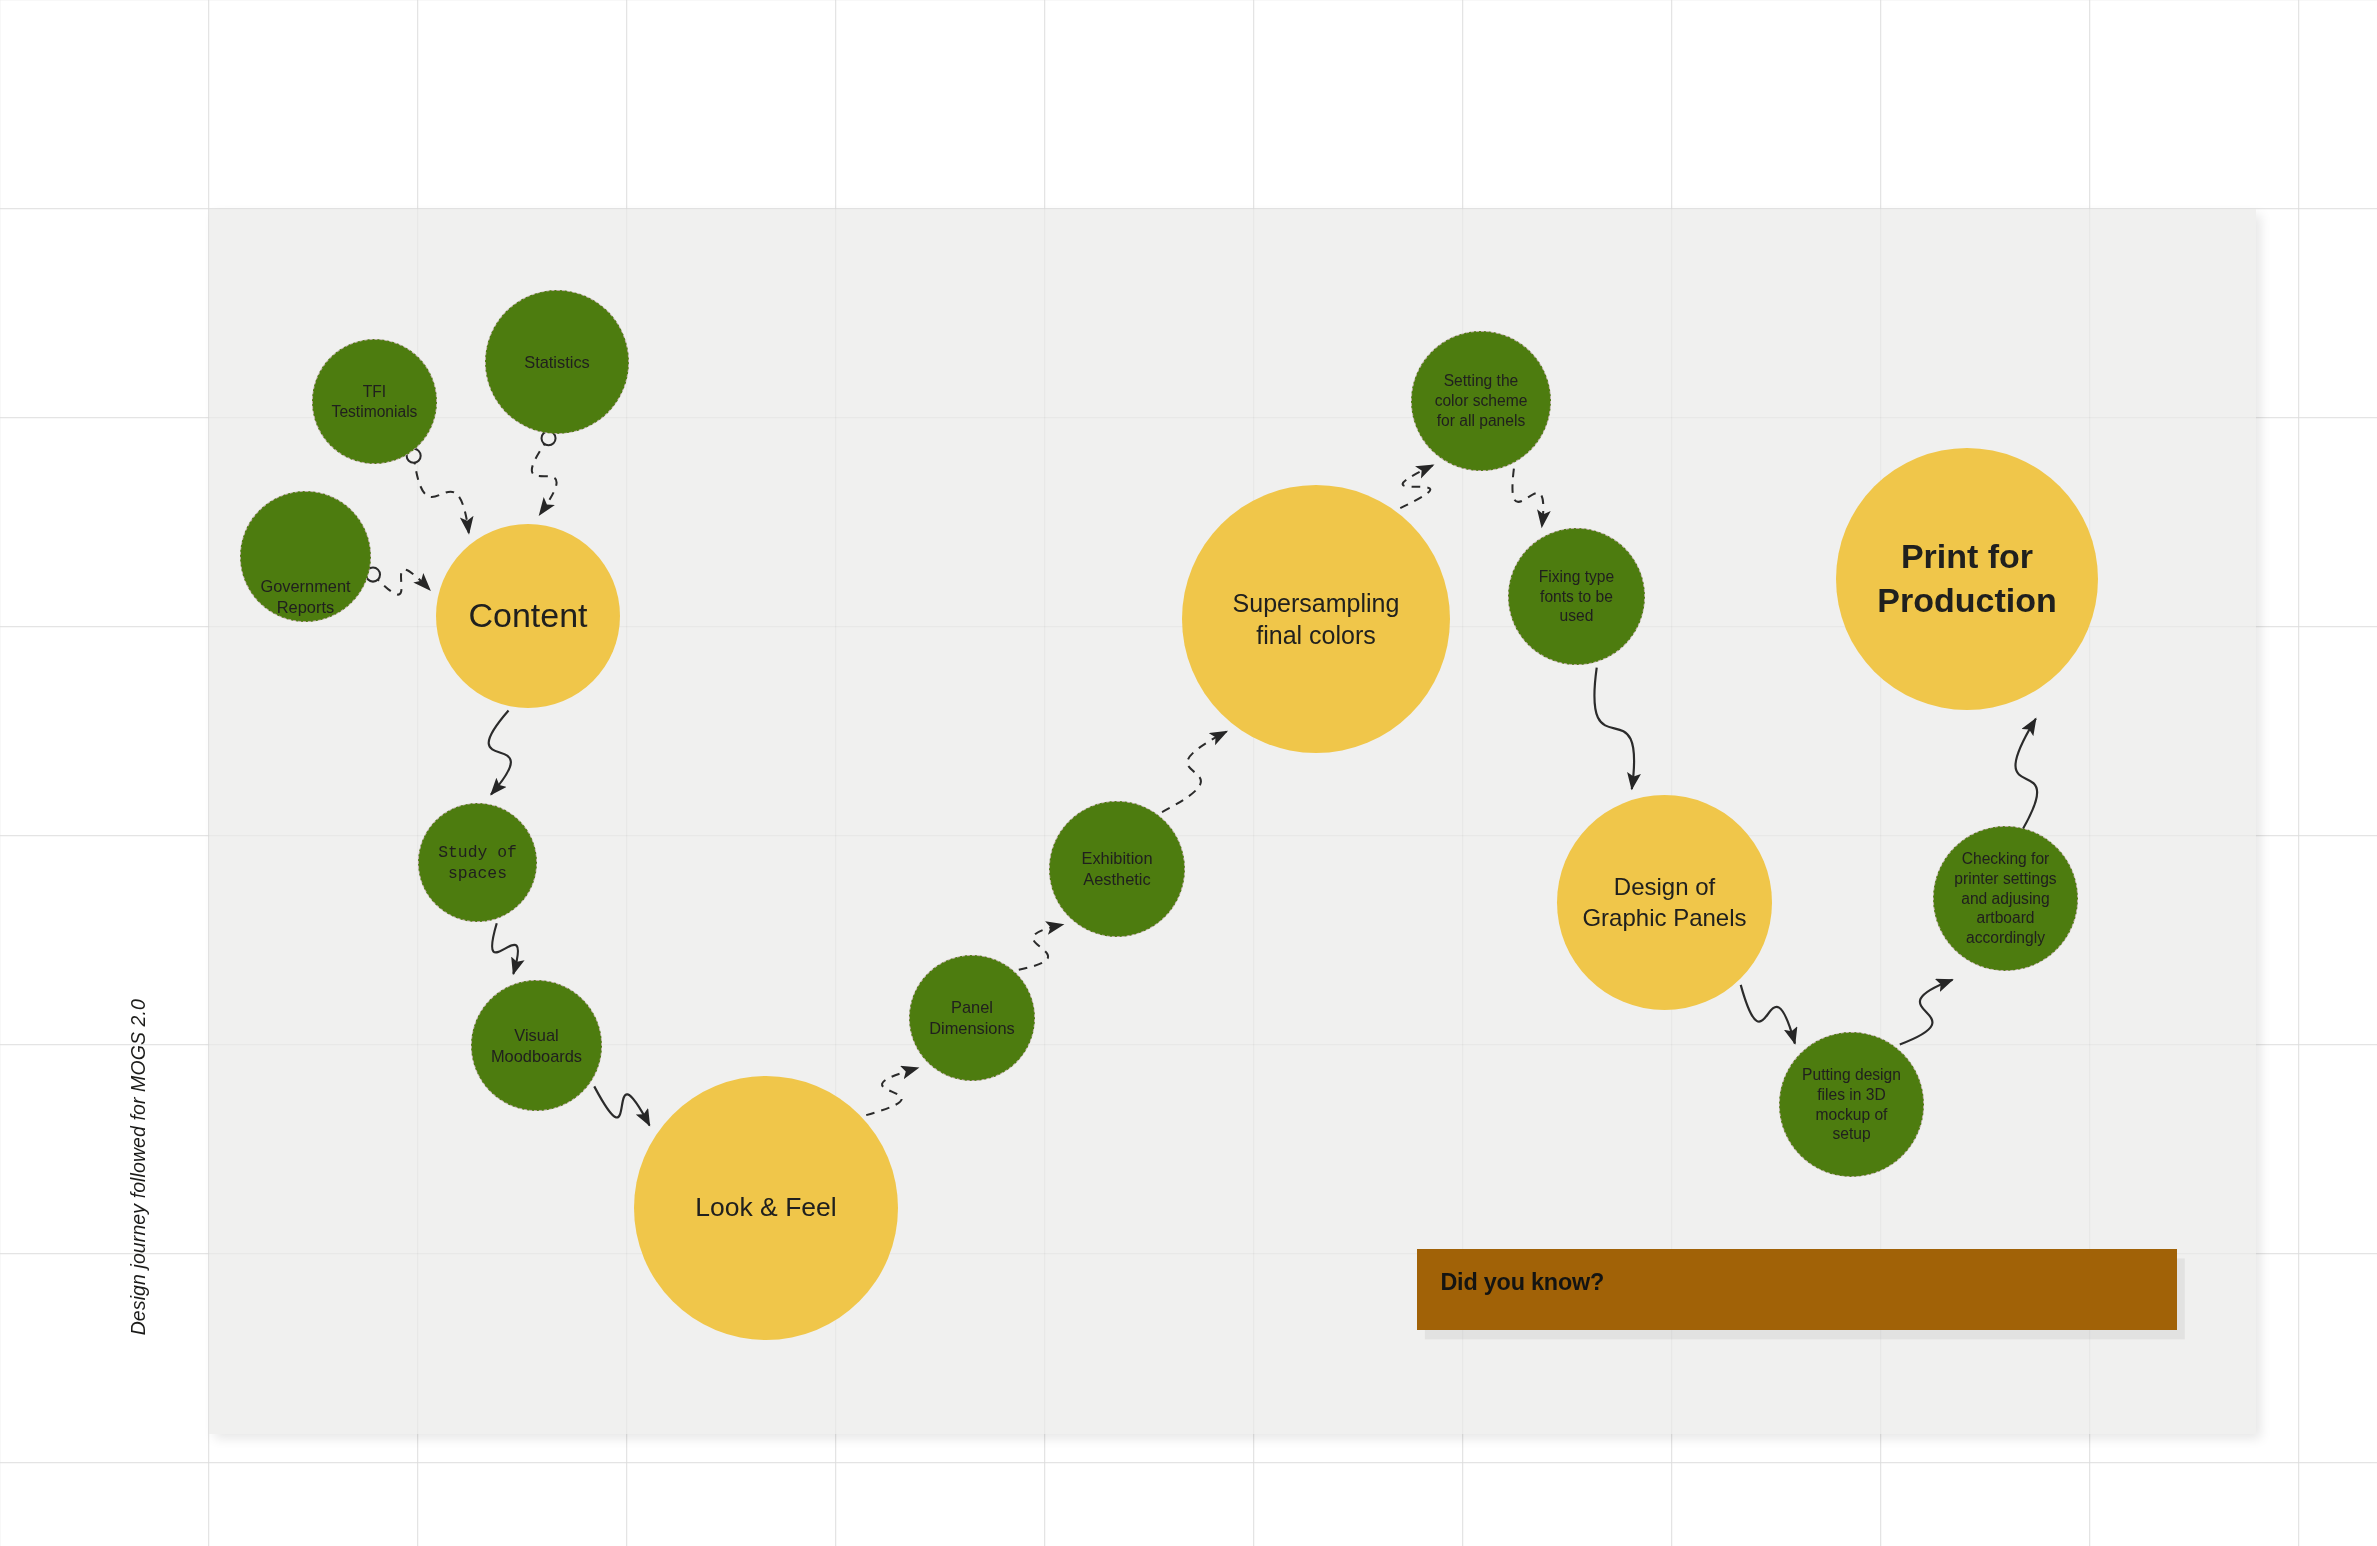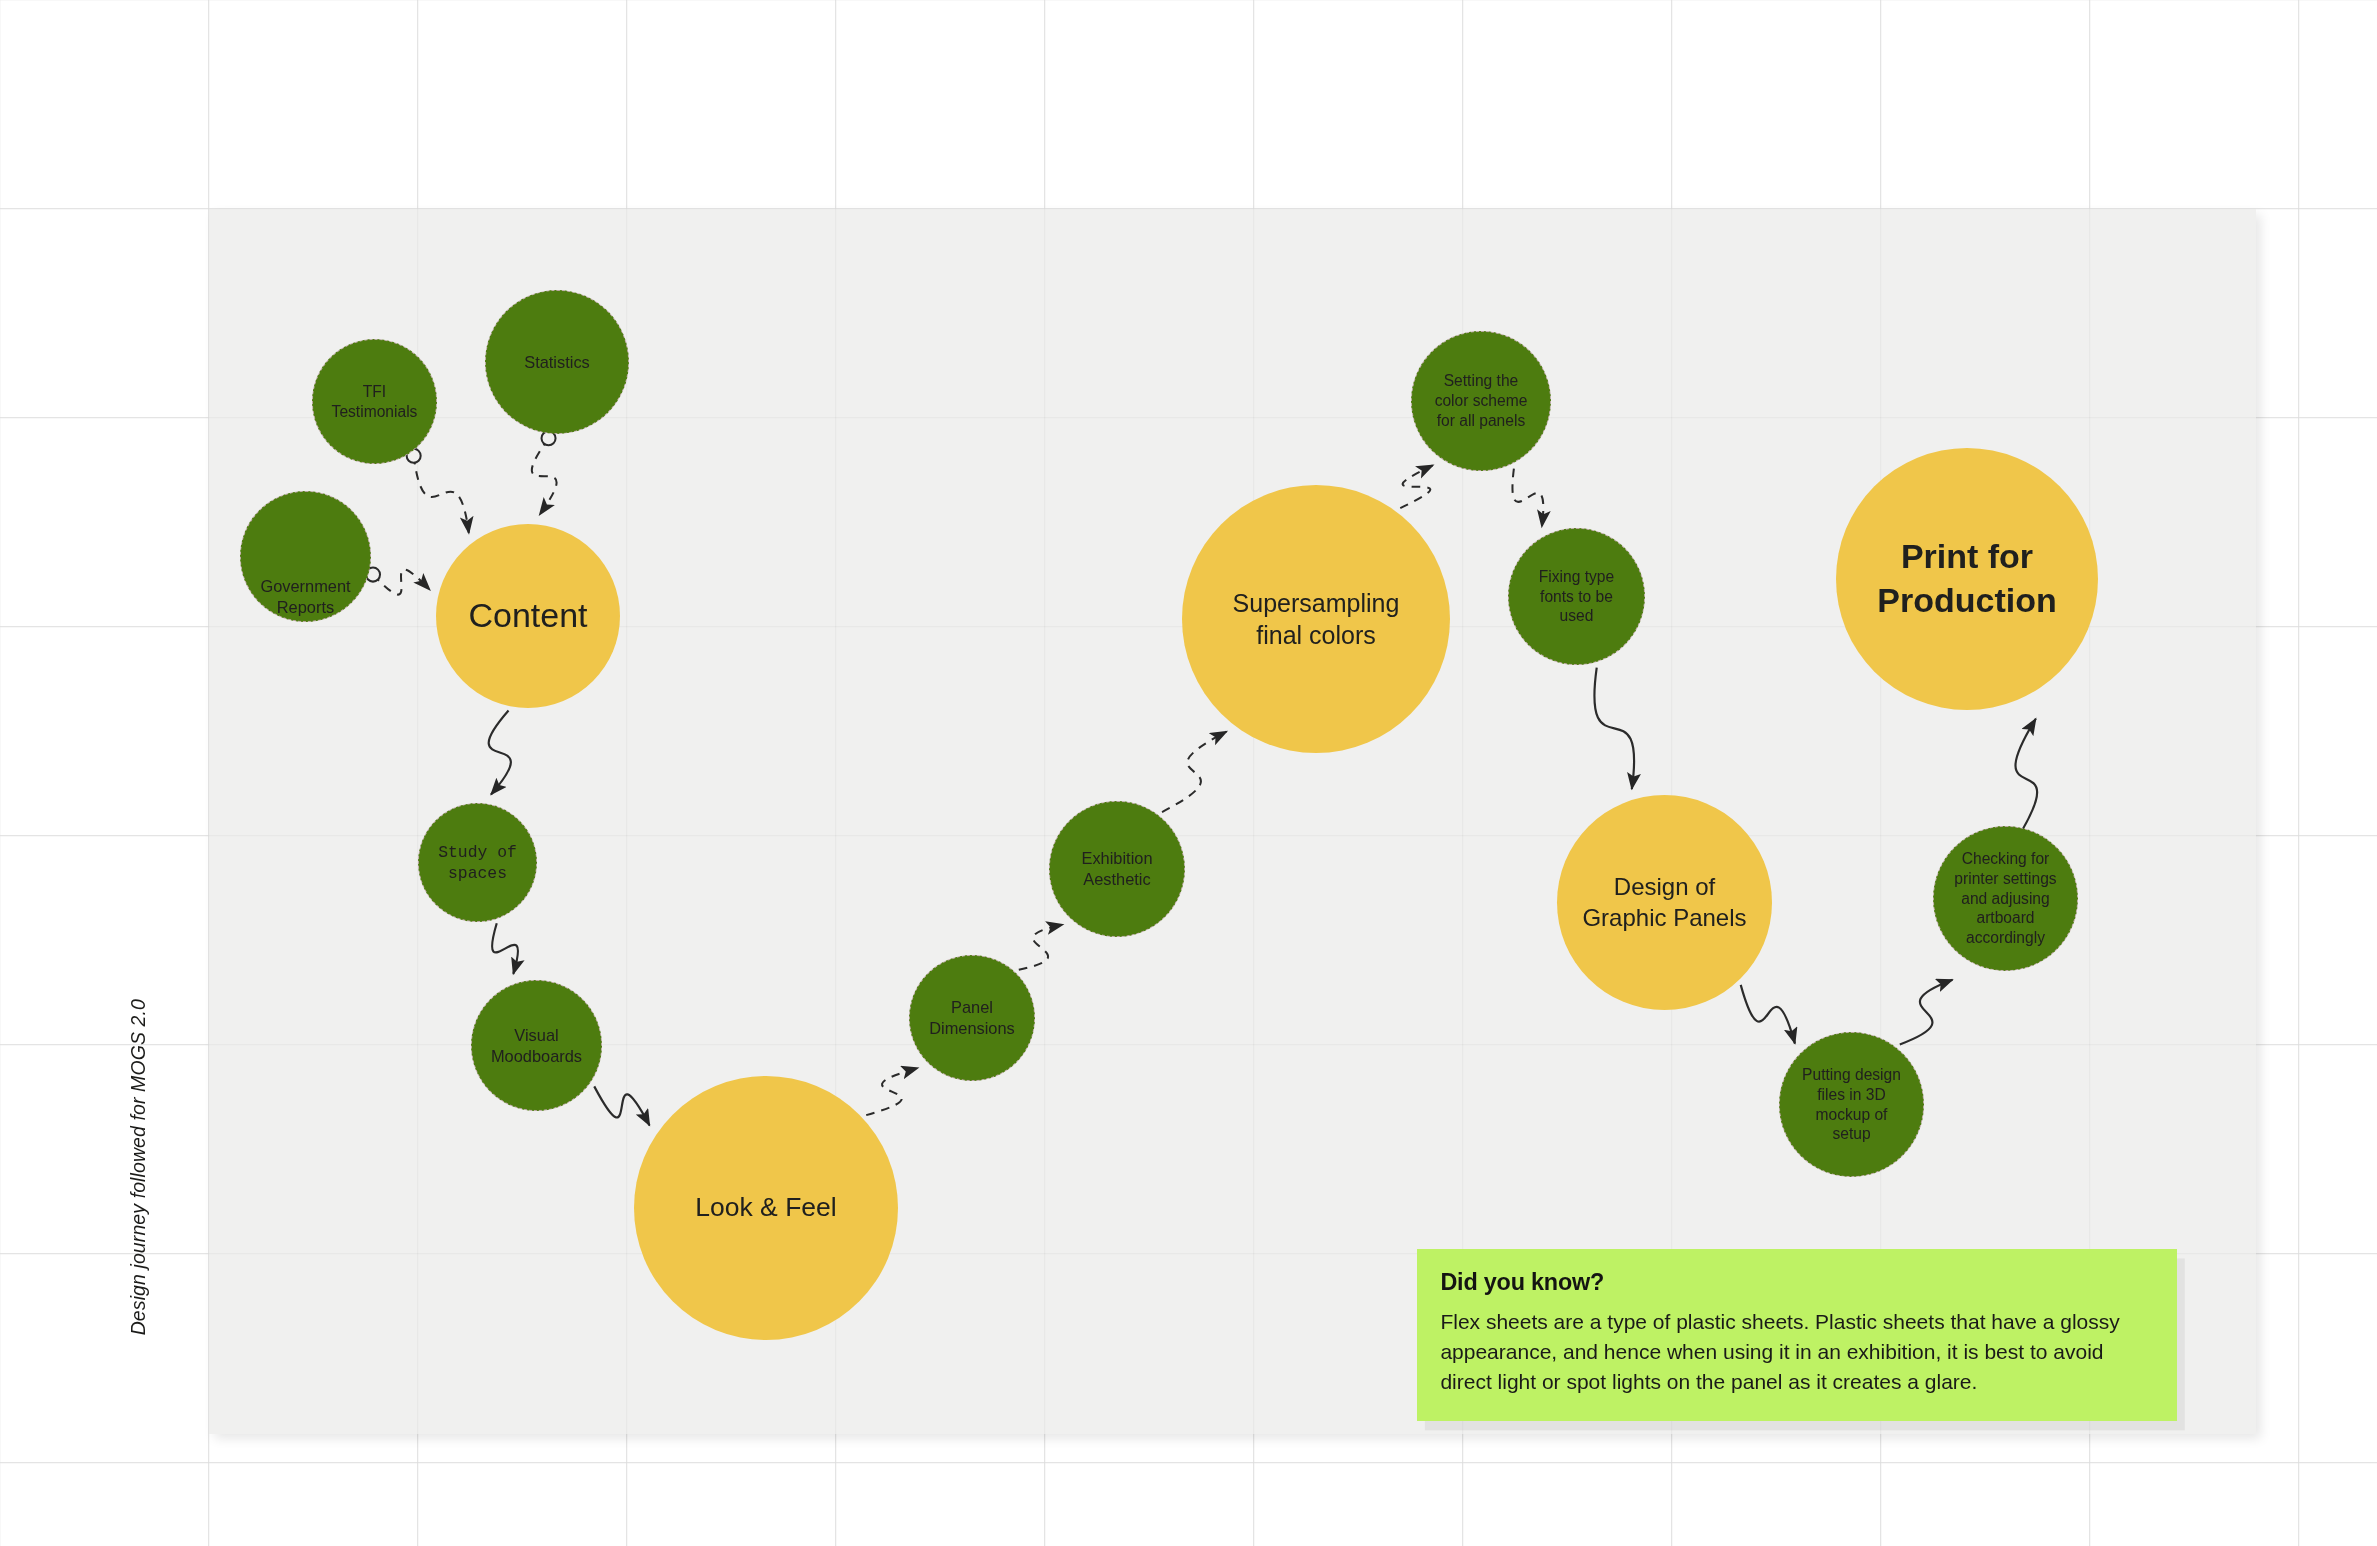--- a/index.html
+++ b/index.html
@@ -92,21 +92,21 @@
     color: #1c1c1a;
     white-space: nowrap;
     letter-spacing: 0.1px;
   }
   
   #callout {
     position: absolute;
     left: 1417px;
     top: 1249px;
     width: 760px;
-    background: #bef264;
+    background: #a16207;
     box-shadow: 7.8px 9.4px 0 rgba(0,0,0,0.055);
     padding: 20px 23.4px 23.4px 23.4px;
     box-sizing: border-box;
   }
   #callout-title {
     font-size: 23.4px;
     font-weight: bold;
     color: #141412;
     margin-bottom: 11px;
     letter-spacing: -0.2px;
@@ -228,17 +228,16 @@
       <div class="node primary" style="left: 1836px; top: 448px; width: 262px; height: 262px; font-size: 34px; font-weight: bold;">
         <span class="node-label">Print for
 Production</span>
       </div>
     </div>
 
   <div id="side-caption">Design journey followed for MOGS 2.0</div>
 
   <div id="callout">
     <div id="callout-title">Did you know?</div>
-    <div id="callout-body">Flex sheets are a type of plastic sheets. Plastic sheets that have a glossy appearance, and hence when using it in an exhibition, it is best to avoid direct light or spot lights on the panel as it creates a glare.</div>
   </div>
 
 </div>
 
 
 </body></html>

